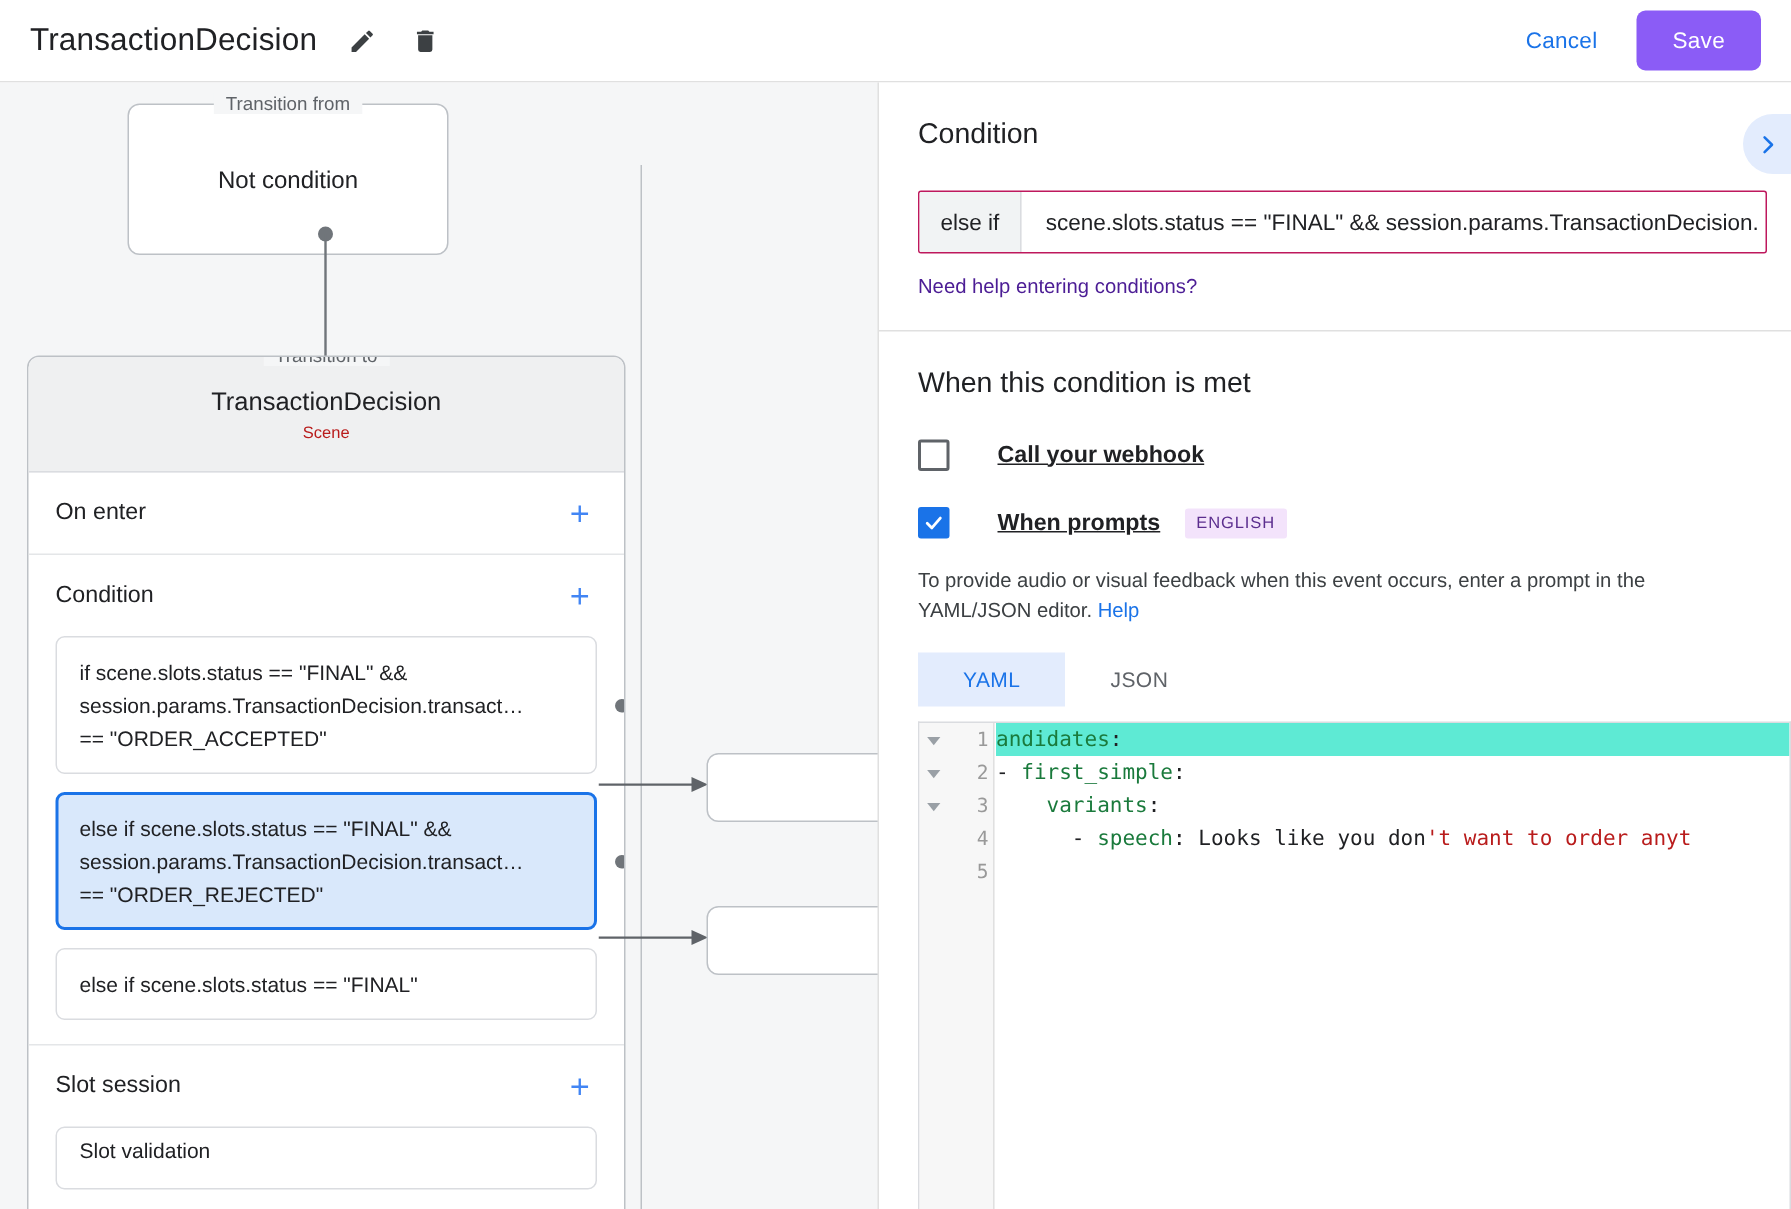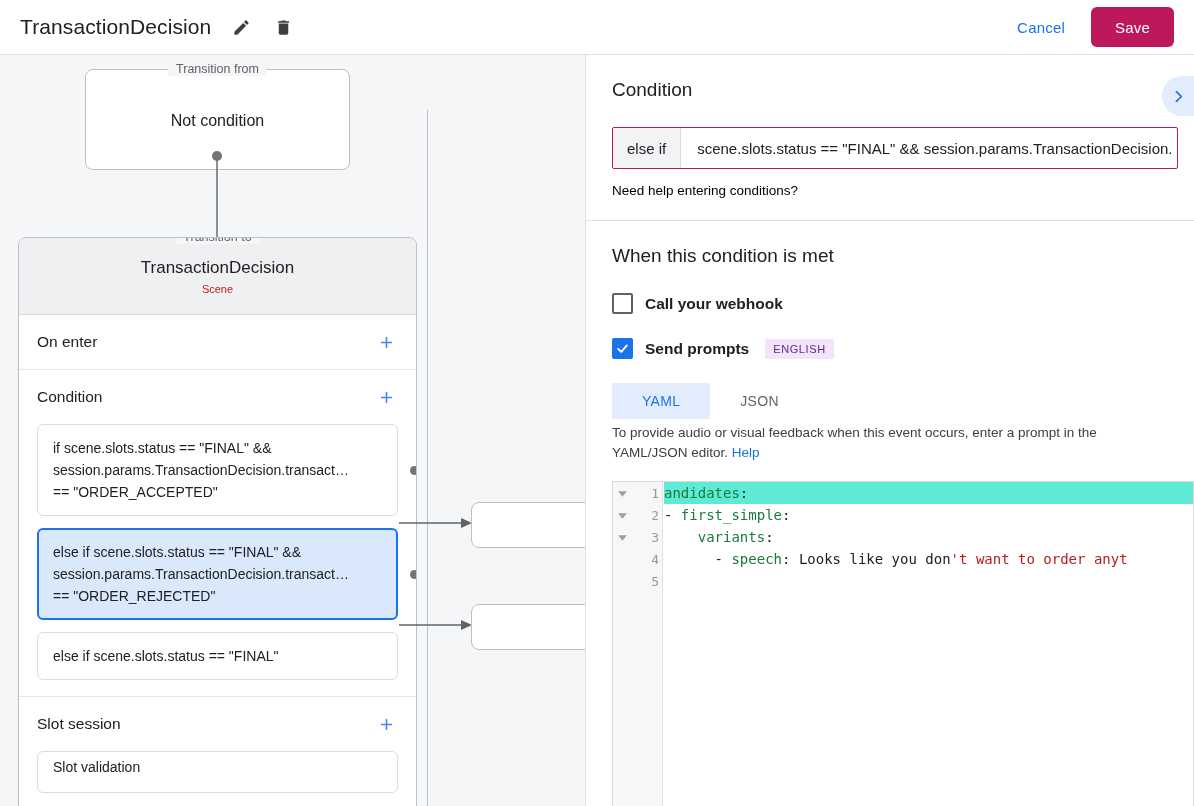--- a/index.html
+++ b/index.html
@@ -36,21 +36,21 @@
   #topbar-actions {
     margin-left: auto; display: flex; align-items: center; margin-right: 20px;
   }
   #cancel-button {
     background: transparent; border: none;
     color: #1a73e8; font-size: 15px; font-weight: 500;
     font-family: "Liberation Sans", sans-serif;
     padding: 8px 16px; cursor: pointer; letter-spacing: 0.2px;
   }
   #save-button {
-    background: #be185d; border: none; border-radius: 6px;
+    background: #8b5cf6; border: none; border-radius: 6px;
     color: #ffffff; font-size: 15px; font-weight: 500;
     font-family: "Liberation Sans", sans-serif;
     padding: 0 24px; height: 40px; margin-left: 10px; cursor: pointer;
     letter-spacing: 0.2px;
   }
 
   
   #canvas {
     position: absolute; left: 0; top: 55px;
     width: 586px; height: 751px;
@@ -73,21 +73,21 @@
     position: absolute;
     top: -8px; left: 50%; transform: translateX(-50%);
     background: #f5f6f7;
     padding: 0 8px;
     font-size: 12.5px;
     color: #5f6368;
     white-space: nowrap;
   }
 
   #transition-from-box {
-    left: 85px; top: 14px; width: 265px; height: 101px;
+    left: 85px; top: 14px; width: 214px; height: 101px;
   }
   #transition-from-label {
     position: absolute; left: 0; right: 0; top: 42px;
     text-align: center; font-size: 16px; color: #202124;
   }
 
   
   #connector-main {
     position: absolute; left: 205px; top: 95px; width: 24px; height: 135px;
   }
@@ -212,37 +212,37 @@
   }
   #condition-value {
     flex: 1;
     display: flex; align-items: center;
     padding: 0 0 0 16px;
     font-size: 15px; color: #202124;
     white-space: nowrap; overflow: hidden;
   }
   #need-help-link {
     display: inline-block; margin-top: 14px;
-    font-size: 13.5px; color: #000000; text-decoration: none; cursor: pointer;
+    font-size: 13.5px; color: #4c1d95; text-decoration: none; cursor: pointer;
   }
 
   #met-section { padding: 24px 26px 0 26px; }
   #met-heading { font-size: 19px; color: #202124; margin: 0 0 26px 0; font-weight: 400; }
 
   .check-row { display: flex; align-items: center; margin-bottom: 24px; }
   .checkbox-empty {
     width: 21px; height: 21px; border: 2px solid #5f6368; border-radius: 2px;
     background: #fff; cursor: pointer; flex: none;
   }
   .checkbox-checked {
     width: 21px; height: 21px; border-radius: 2px;
     background: #1a73e8; cursor: pointer; flex: none;
     display: flex; align-items: center; justify-content: center;
   }
-  .check-label { margin-left: 12px; font-size: 15.5px; color: #202124; font-weight: 700; }
+  .check-label { margin-left: 32px; font-size: 15.5px; color: #202124; font-weight: 700; text-decoration: underline; }
   .lang-badge {
     margin-left: 16px;
     background: #f3e3fb; color: #5b2d8e;
     font-size: 11px; letter-spacing: 0.6px;
     padding: 4px 8px; border-radius: 2px;
     font-weight: 400;
     text-align: center;
   }
   #prompt-help-text {
     font-size: 13.5px; color: #3c4043; line-height: 20px;
@@ -437,31 +437,31 @@
       <span class="checkbox-empty"></span>
       <span class="check-label">Call your webhook</span>
     </div>
 
     <div class="check-row">
       <span class="checkbox-checked">
         <svg width="15" height="15" viewBox="0 0 24 24">
           <path fill="none" stroke="#ffffff" stroke-width="3" stroke-linecap="round" stroke-linejoin="round" d="M5 12.5l5 5L19 7"></path>
         </svg>
       </span>
-      <span class="check-label">Send prompts</span>
+      <span class="check-label">When prompts</span>
       <span class="lang-badge">ENGLISH</span>
+    </div>
+
+    <div id="prompt-help-text">
+      <span>To provide audio or visual feedback when this event occurs, enter a prompt in the YAML/JSON editor. </span><a id="prompt-help-link" href="#">Help</a>
     </div>
 
     <div id="editor-tabs">
       <div class="etab active">YAML</div>
       <div class="etab">JSON</div>
-    </div>
-
-    <div id="prompt-help-text">
-      <span>To provide audio or visual feedback when this event occurs, enter a prompt in the YAML/JSON editor. </span><a id="prompt-help-link" href="#">Help</a>
     </div>
 
     <div id="code-editor">
       <div id="gutter">
           <div class="gutter-row">
             <span class="fold-caret">
               <svg width="11" height="11" viewBox="0 0 10 10">
                 <polygon points="1,3 9,3 5,8" fill="#9aa0a6"></polygon>
               </svg>
             </span>

